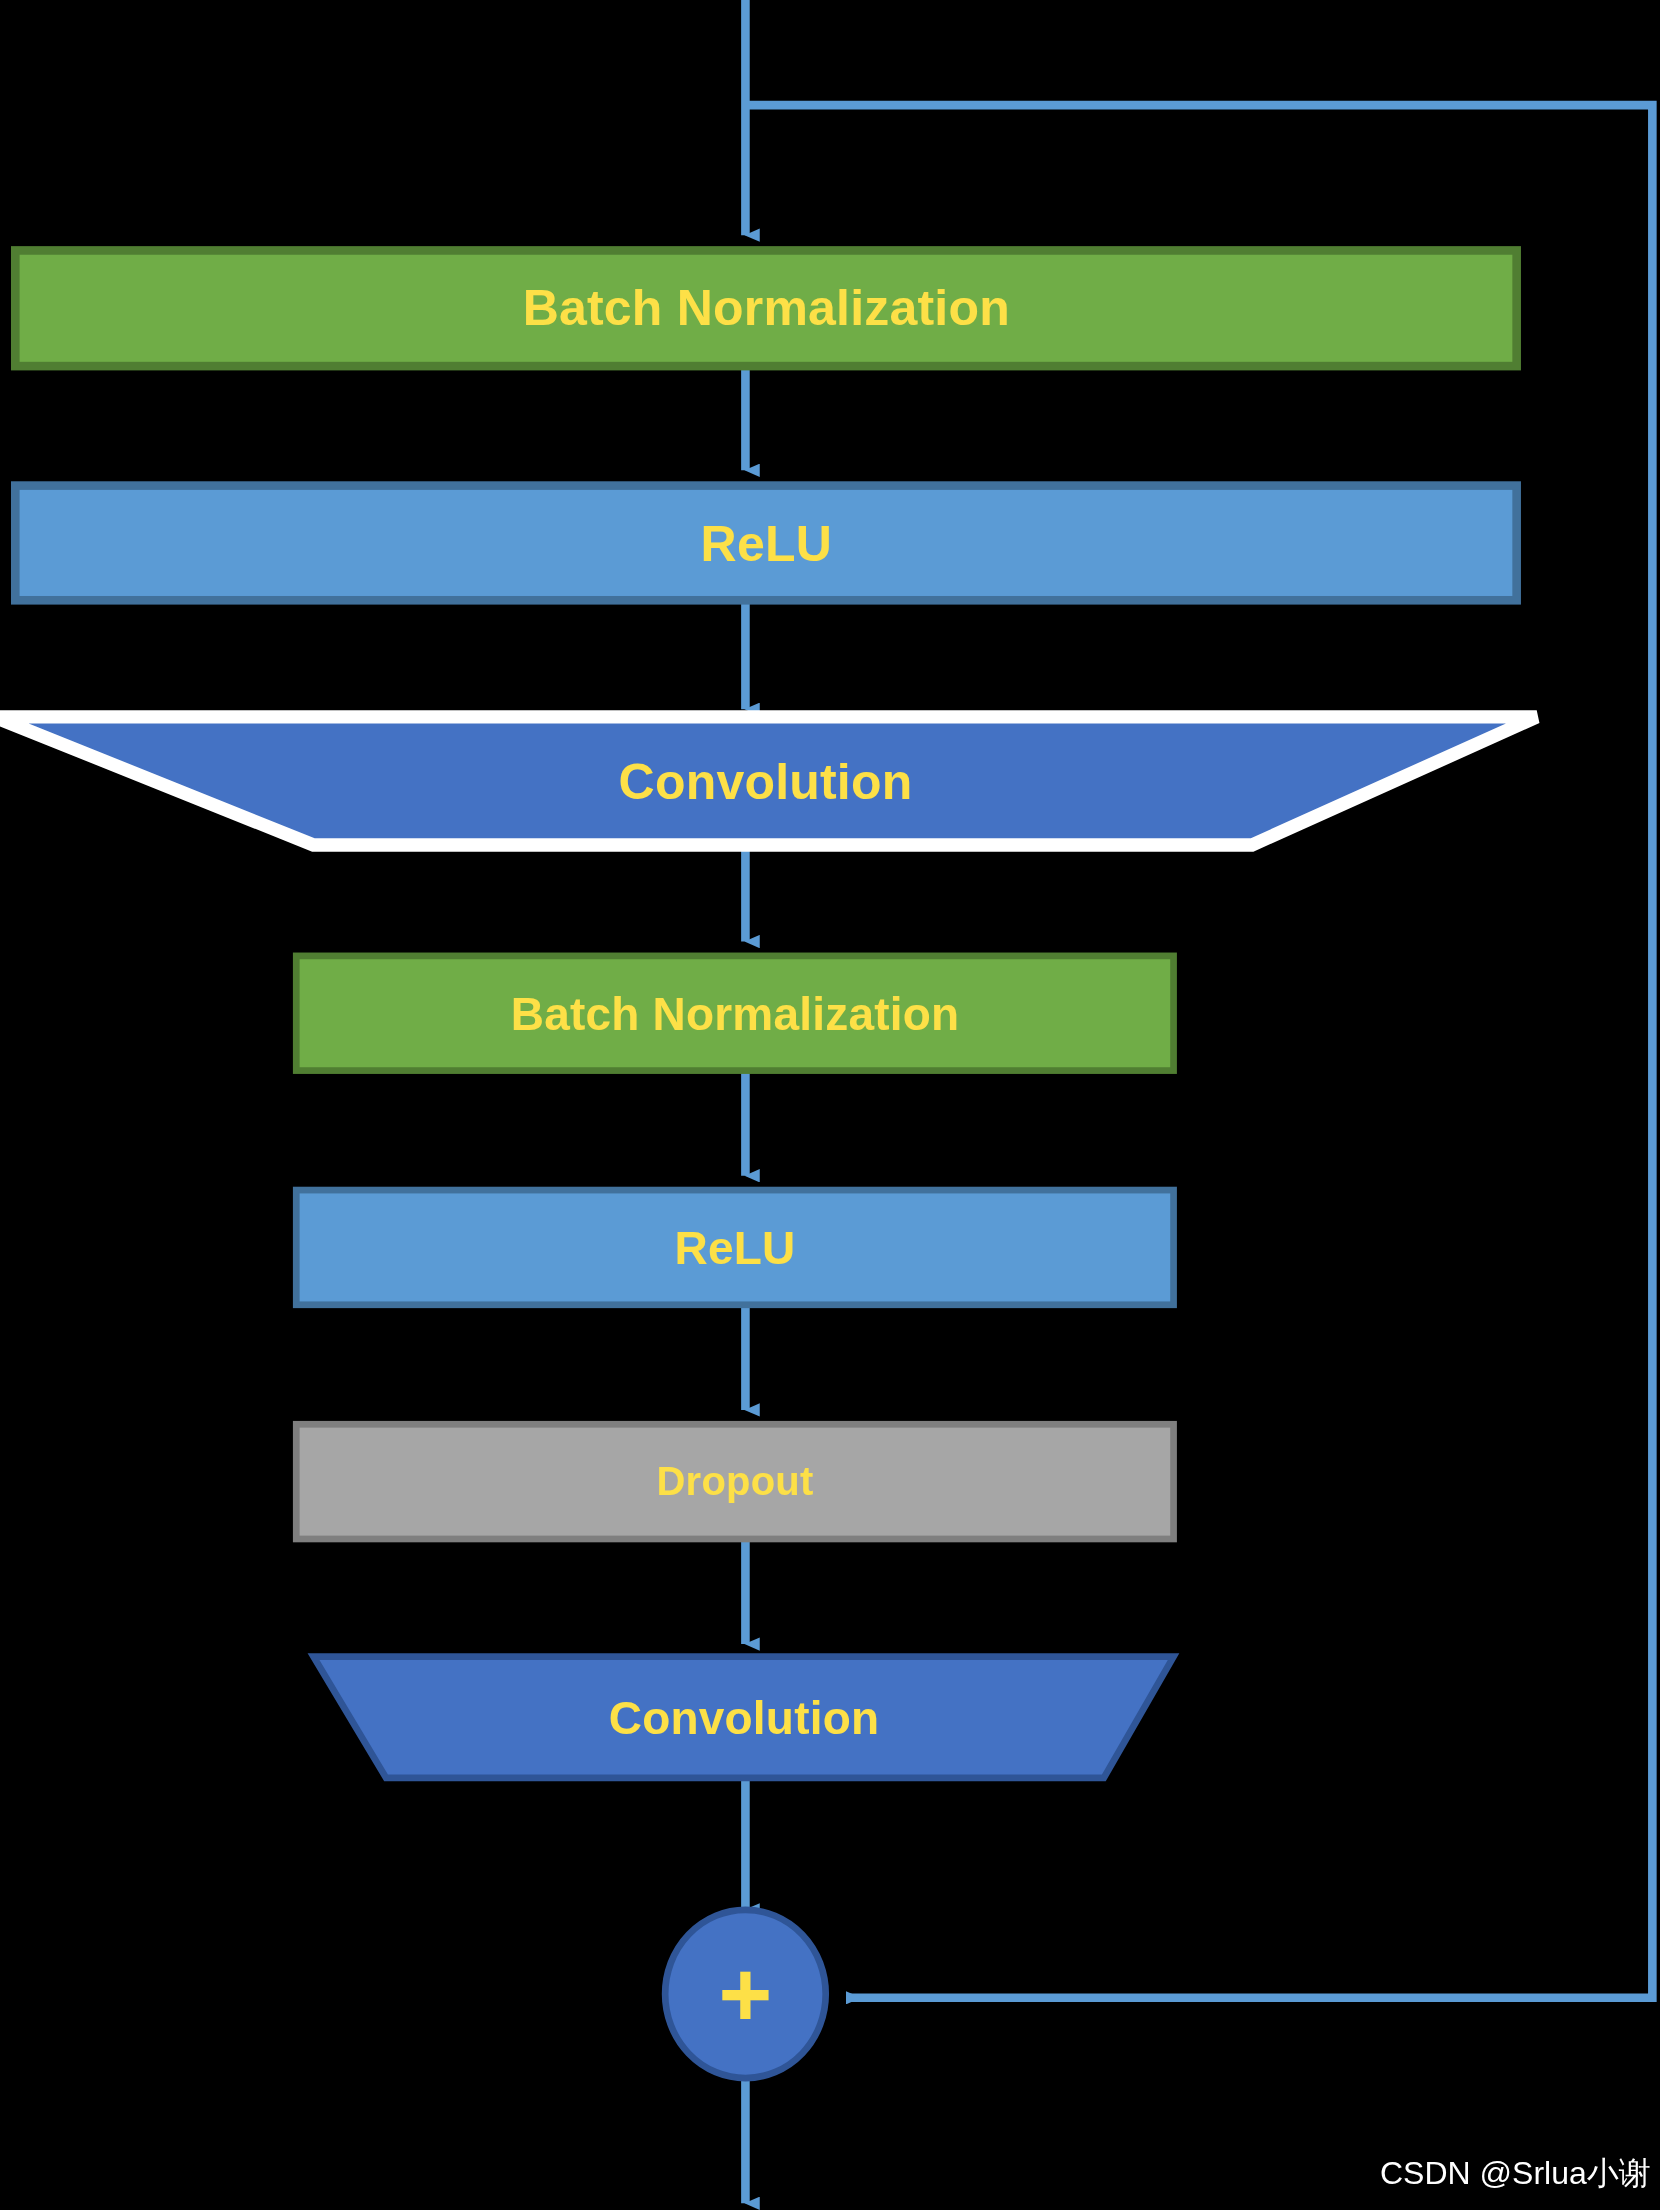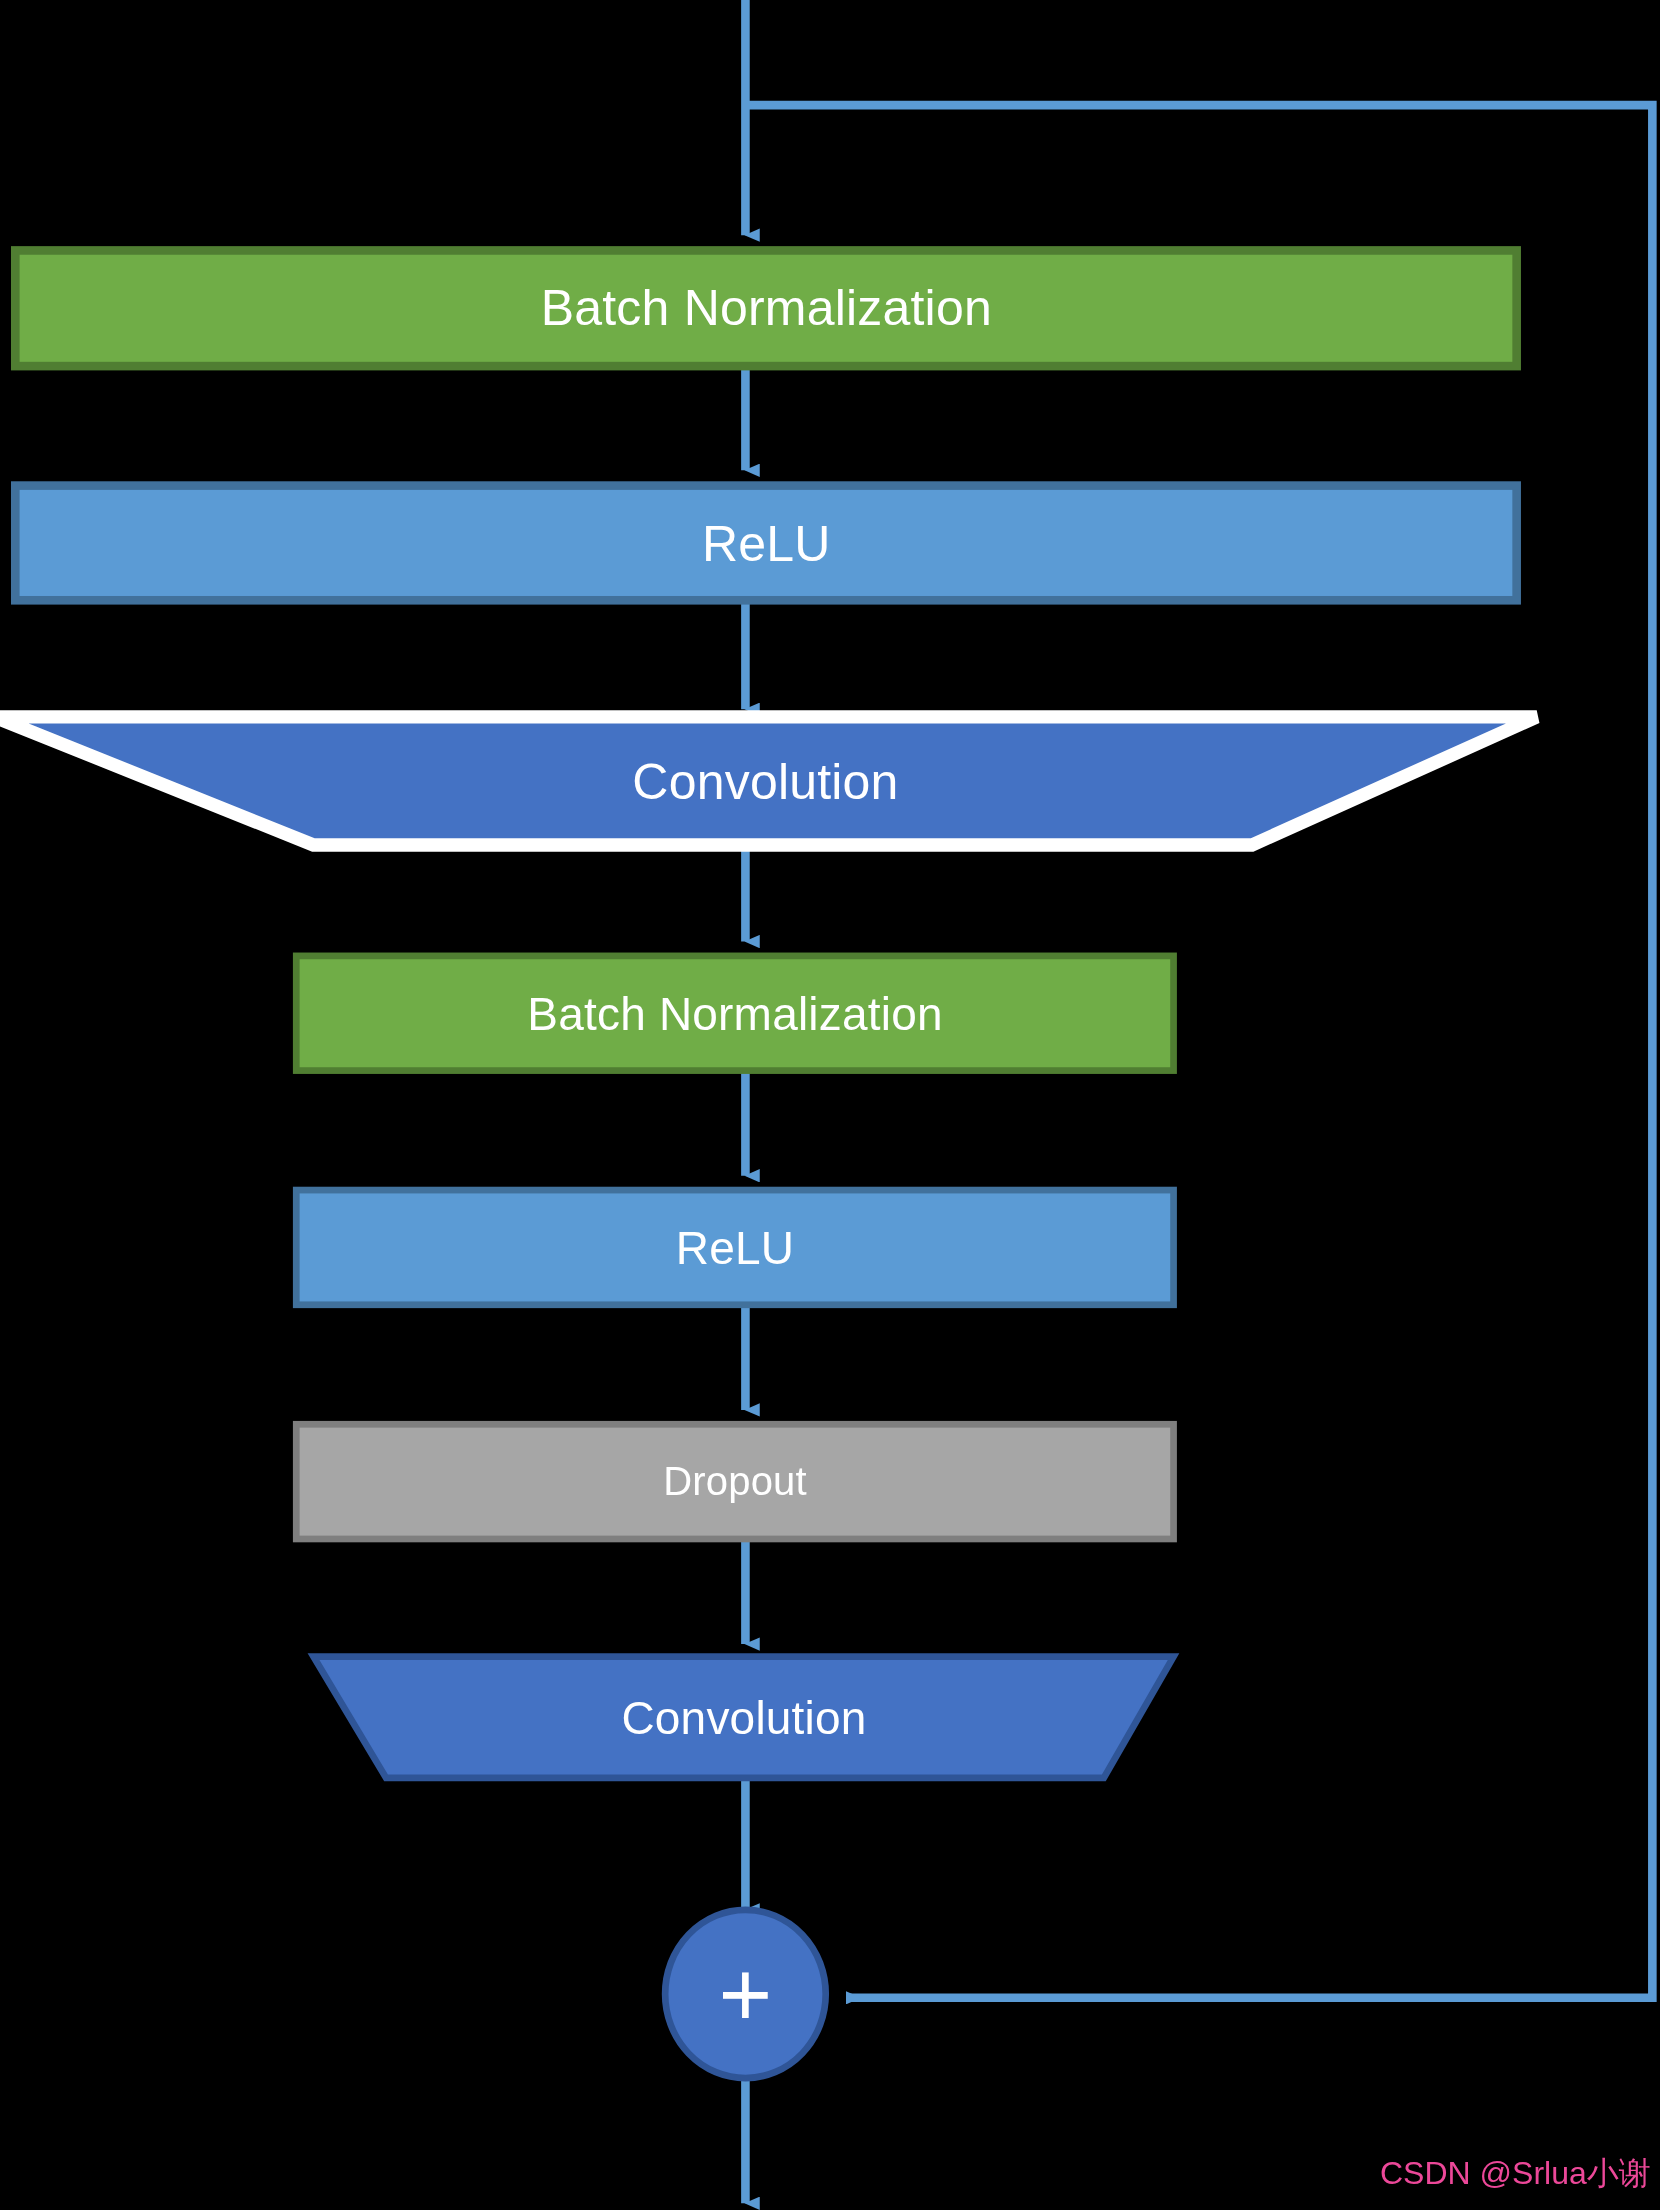--- a/index.html
+++ b/index.html
@@ -22,30 +22,30 @@
     left: 0;
     width: 1660px;
     height: 2210px;
     overflow: visible;
   }
   .node-label {
     position: absolute;
     display: flex;
     align-items: center;
     justify-content: center;
-    color: #ffffff;
+    color: #fde047;
     font-family: "Liberation Sans", sans-serif;
-    font-weight: 400;
+    font-weight: 700;
     white-space: nowrap;
     pointer-events: none;
     letter-spacing: 0.2px;
   }
   .watermark {
     position: absolute;
-    color: #ec4899;
+    color: #ffffff;
     font-family: "Liberation Sans", sans-serif;
     font-size: 32px;
     white-space: nowrap;
   }
 </style>
 </head>
 <body>
 
 <div id="canvas">
 

